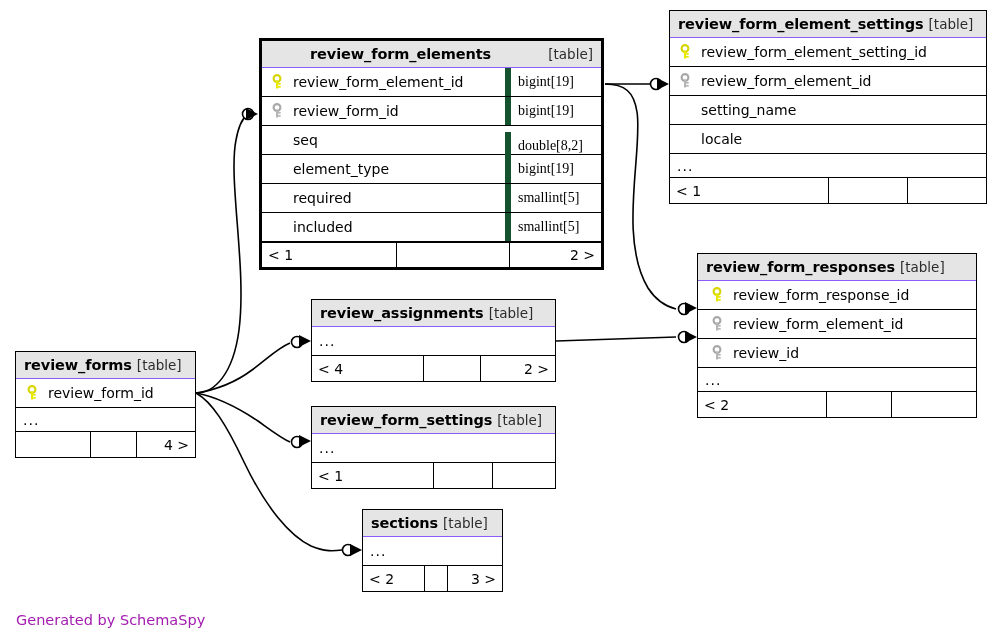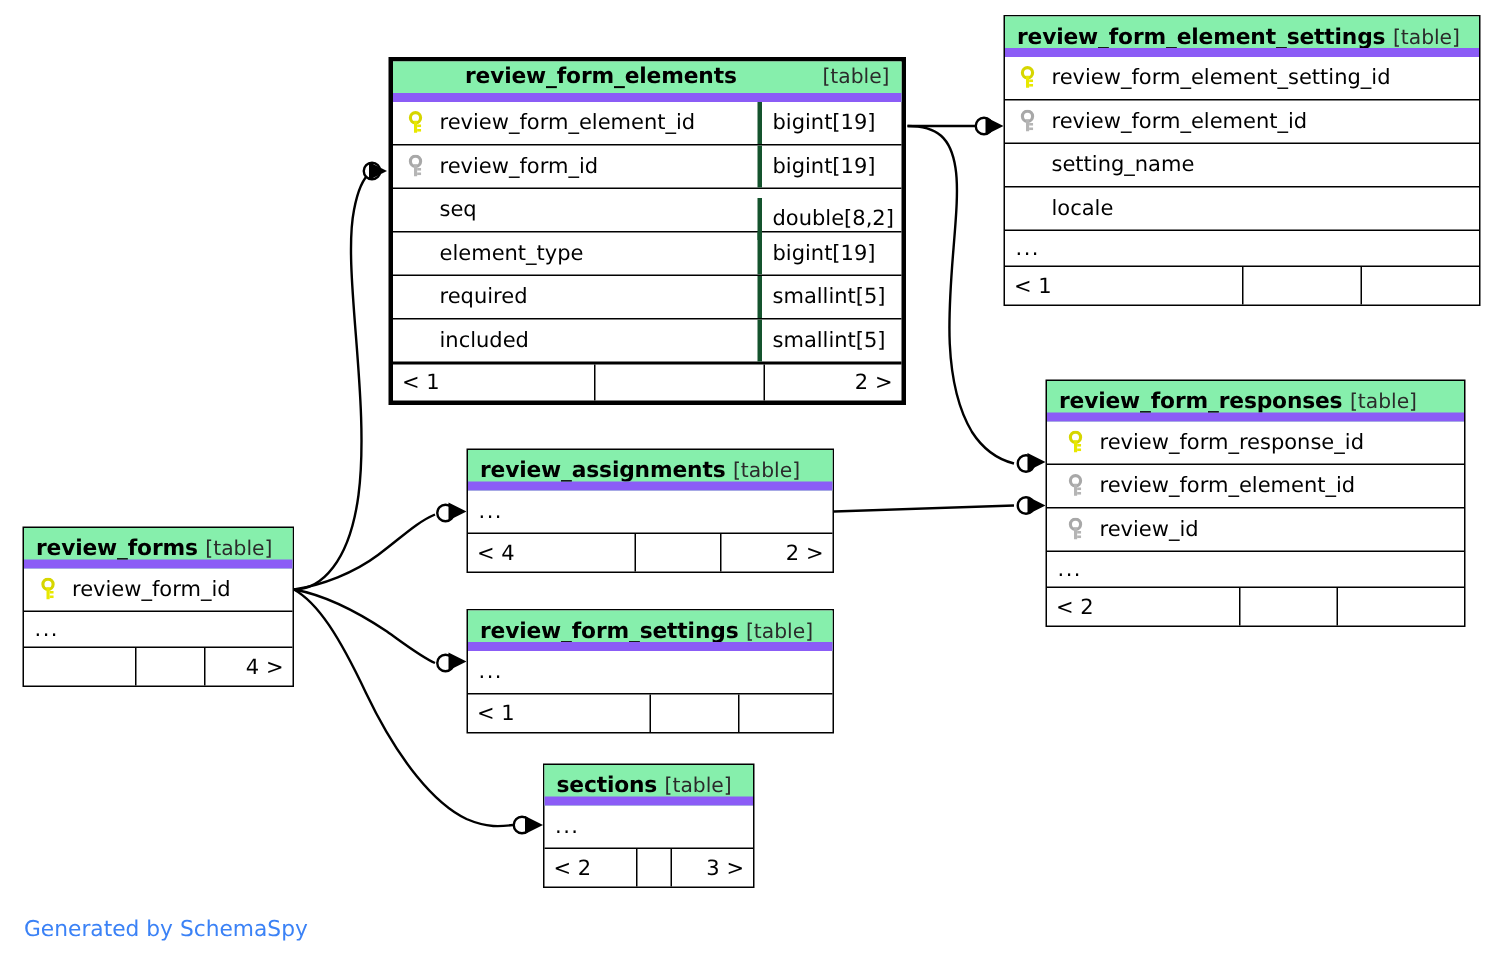--- a/index.html
+++ b/index.html
@@ -34,22 +34,22 @@
     position: absolute;
     box-sizing: border-box;
     background: #ffffff;
     border: 1px solid #000000;
     border-collapse: collapse;
   }
   .tbl.thick { border-width: 3px; }
 
   .tbl .hdr {
     box-sizing: border-box;
-    background: #86efac;
-    border-bottom: 6px solid #8b5cf6;
+    background: #e5e5e5;
+    border-bottom: 1px solid #8b5cf6;
     height: 27px;
     line-height: 25px;
     padding: 0 8px;
     white-space: nowrap;
     overflow: hidden;
   }
   .tbl .hdr .tname {
     font-weight: bold;
     font-size: 14.5px;
     letter-spacing: -0.1px;
@@ -76,27 +76,28 @@
     padding-left: 10px;
     font-size: 14px;
     white-space: nowrap;
     overflow: hidden;
     display: flex;
     align-items: center;
   }
   .ctype {
     box-sizing: border-box;
     flex: 0 0 auto;
-    border-left: 3px solid #14532d;
+    border-left: 6px solid #14532d;
     padding: 0 7px;
     font-size: 14px;
     height: 100%;
     display: flex;
     align-items: center;
     white-space: nowrap;
+    font-family: Liberation Serif, serif;
   }
 
   
   .key {
     flex: 0 0 auto;
     width: 17px;
     height: 16px;
     margin-right: 4px;
     margin-left: 0px;
     position: relative;
@@ -136,21 +137,21 @@
   }
   .foot .fc + .fc { border-left: 1px solid #000000; }
   .foot .fc.l { justify-content: flex-start; }
   .foot .fc.r { justify-content: flex-end; }
 
   .credit {
     position: absolute;
     left: 16px;
     top: 612px;
     font-size: 14.5px;
-    color: #3b82f6;
+    color: #a21caf;
     white-space: nowrap;
   }
 </style>
 </head>
 <body>
 
 <div id="canvas">
 
   <svg id="edges" viewBox="0 0 1003 643" width="1003" height="643" xmlns="http://www.w3.org/2000/svg">
     <g fill="none" stroke="#000000" stroke-width="1.6">

